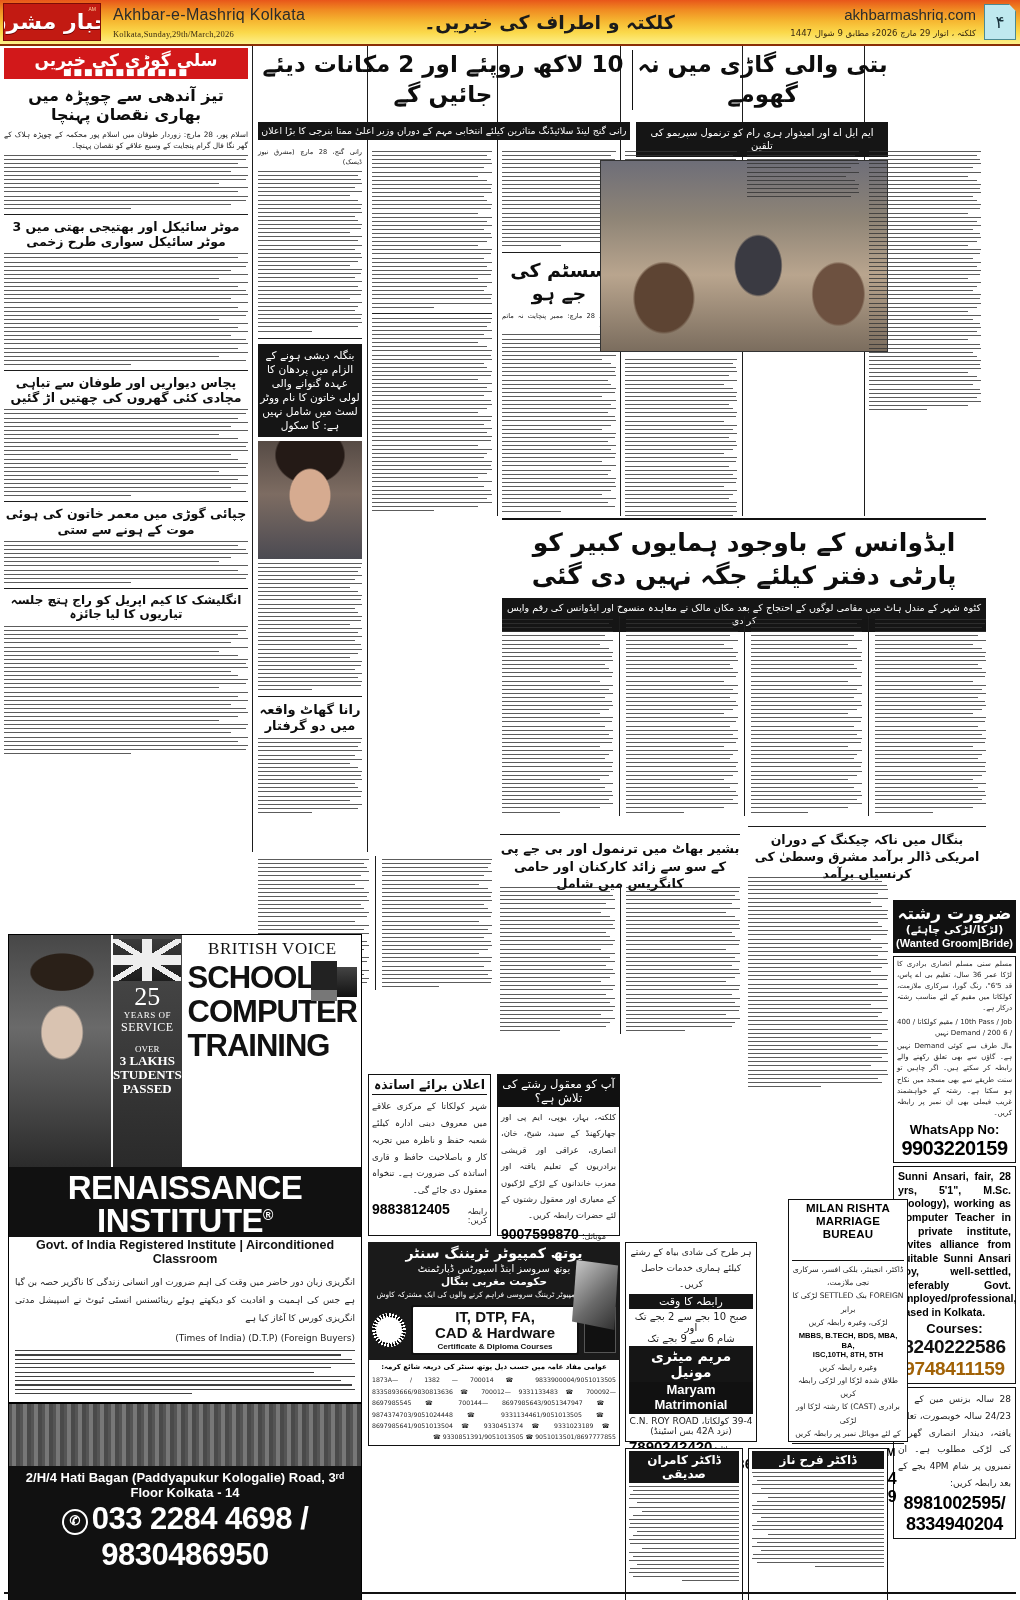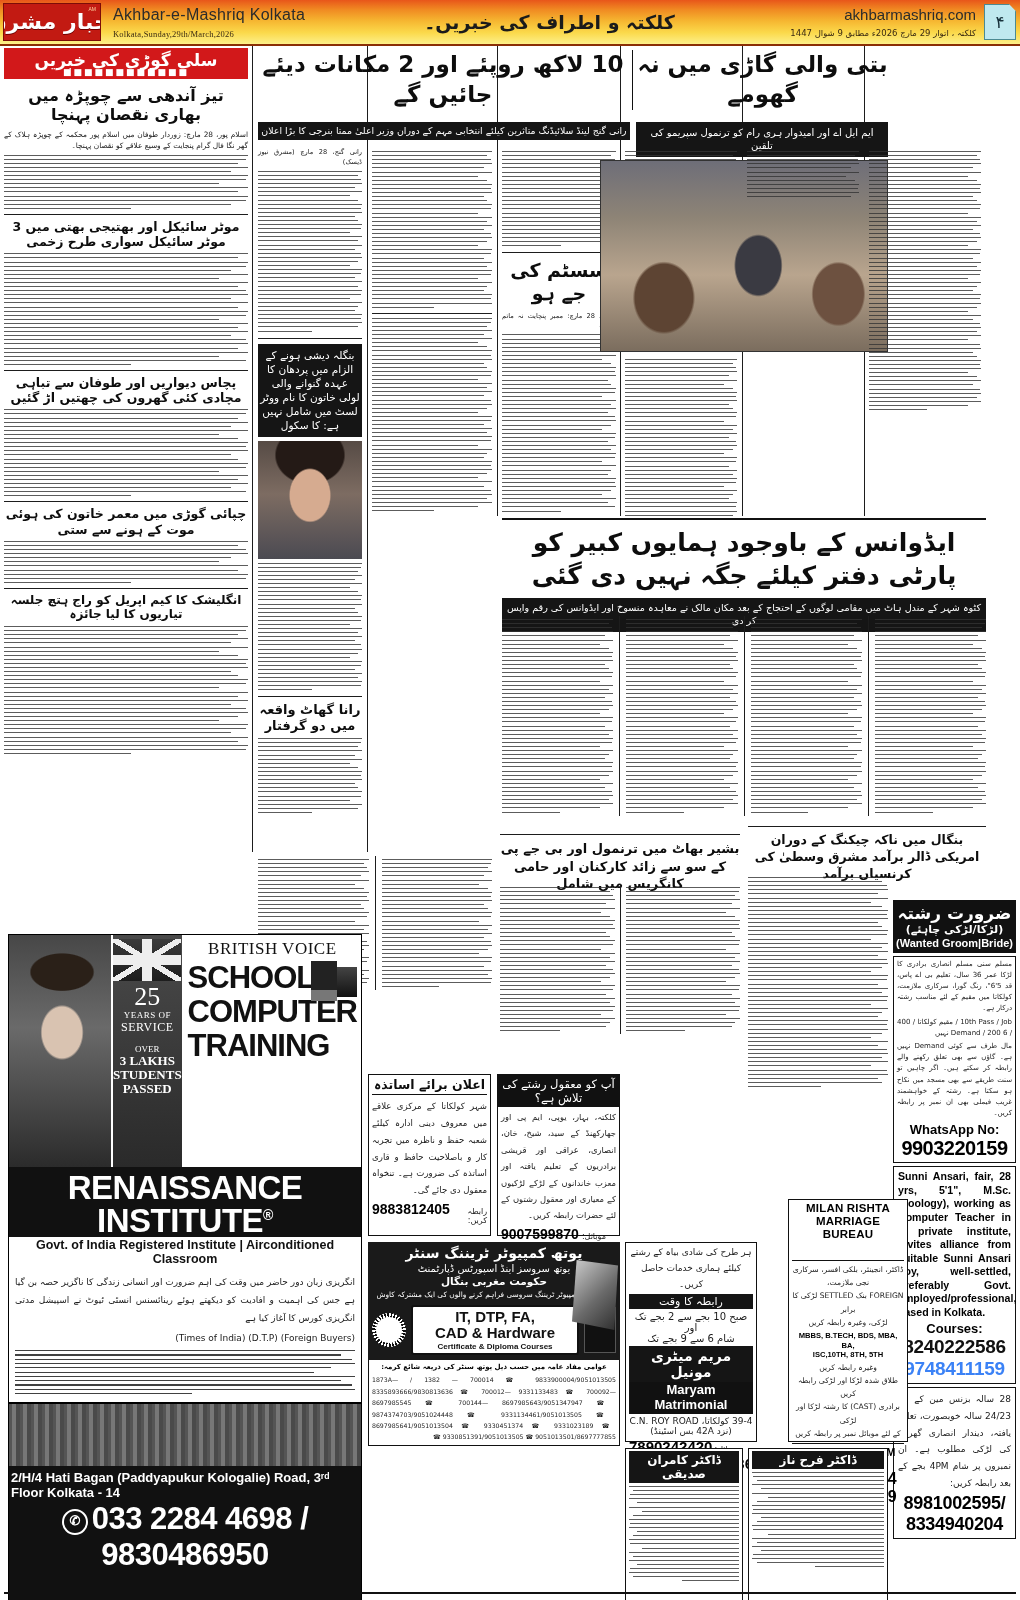--- a/index.html
+++ b/index.html
@@ -167,21 +167,21 @@
   .bv-tag{
     background:#fff;color:#111;text-align:center;font-size:12.5px;font-weight:bold;
     padding:1px 0 2px;letter-spacing:0;
   }
   .bv-phone{
     font-family:"Liberation Sans",sans-serif;font-weight:bold;font-size:31px;color:#fff;
     text-align:center;letter-spacing:-.5px;
   }
   .bv-addr{
     font-family:"Liberation Sans",sans-serif;font-weight:bold;font-size:13px;color:#fff;
-    text-align:left;
+    text-align:center;
   }
 
   
   .box{border:1.2px solid #111;box-sizing:border-box;background:#fff;}
   .box .hdr{background:#111;color:#fff;text-align:center;direction:rtl;font-family:"DejaVu Sans",sans-serif;}
   .phone-ur{font-family:"Liberation Sans",sans-serif;font-weight:bold;}
 
   .ad-dark{background:#1a1a1a;color:#fff;}
   .it-badge{
     background:#fff;color:#111;border:2px solid #111;border-radius:3px;
@@ -1073,21 +1073,21 @@
         <div class="ur" style="font-size:7px;line-height:1.6;text-align:justify">مسلم سنی مسلم انصاری برادری کا لڑکا عمر 36 سال، تعلیم بی اے پاس، قد 5'6"، رنگ گورا، سرکاری ملازمت، کولکاتا میں مقیم کے لئے مناسب رشتہ درکار ہے۔</div>
         <div class="ur" style="font-size:7px;line-height:1.6;text-align:justify;margin-top:2px">10th Pass / Job / مقیم کولکاتا / 400 / 6 200 / Demand نہیں</div>
         <div class="ur" style="font-size:7px;line-height:1.6;text-align:justify;margin-top:2px">مال طرف سے کوئی Demand نہیں ہے۔ گاؤں سے بھی تعلق رکھنے والے رابطہ کر سکتے ہیں۔ اگر چاہیں تو سنت طریقے سے بھی مسجد میں نکاح ہو سکتا ہے۔ رشتہ کے خواہشمند غریب فیملی بھی ان نمبر پر رابطہ کریں۔</div>
         <div class="wa" style="font-size:13px;margin-top:3px">WhatsApp No:</div>
         <div class="wa" style="font-size:20px;letter-spacing:-.5px">9903220159</div>
       </div>
       <div class="box" style="margin-top:3px;padding:3px 4px;">
         <div class="en-body">Sunni Ansari, fair, 28 yrs, 5'1", M.Sc. (Zoology), working as Computer Teacher in a private institute, invites alliance from suitable Sunni Ansari boy, well-settled, preferably Govt. employed/professional, based in Kolkata.</div>
         <div class="big-num" style="font-size:13px;margin-top:2px">Courses:</div>
         <div class="big-num" style="font-size:19px;letter-spacing:-.3px;color:#111">8240222586</div>
-        <div class="big-num" style="font-size:19px;letter-spacing:-.3px;color:#3b82f6">9748411159</div>
+        <div class="big-num" style="font-size:19px;letter-spacing:-.3px;color:#a16207">9748411159</div>
       </div>
       <div class="box" style="margin-top:3px;padding:3px 4px;">
         <div class="ur" style="font-size:9px;line-height:1.85;text-align:justify">28 سالہ بزنس مین کے لئے 24/23 سالہ خوبصورت، تعلیم یافتہ، دیندار انصاری گھرانے کی لڑکی مطلوب ہے۔ ان نمبروں پر شام 4PM بجے کے بعد رابطہ کریں:</div>
         <div class="big-num" style="font-size:18px;margin-top:2px;letter-spacing:-.3px">8981002595/</div>
         <div class="big-num" style="font-size:18px;letter-spacing:-.3px">8334940204</div>
       </div>
     </div>
 
     <div class="col" style="left:748px;top:830px;width:140px;">
       <div class="copy">

